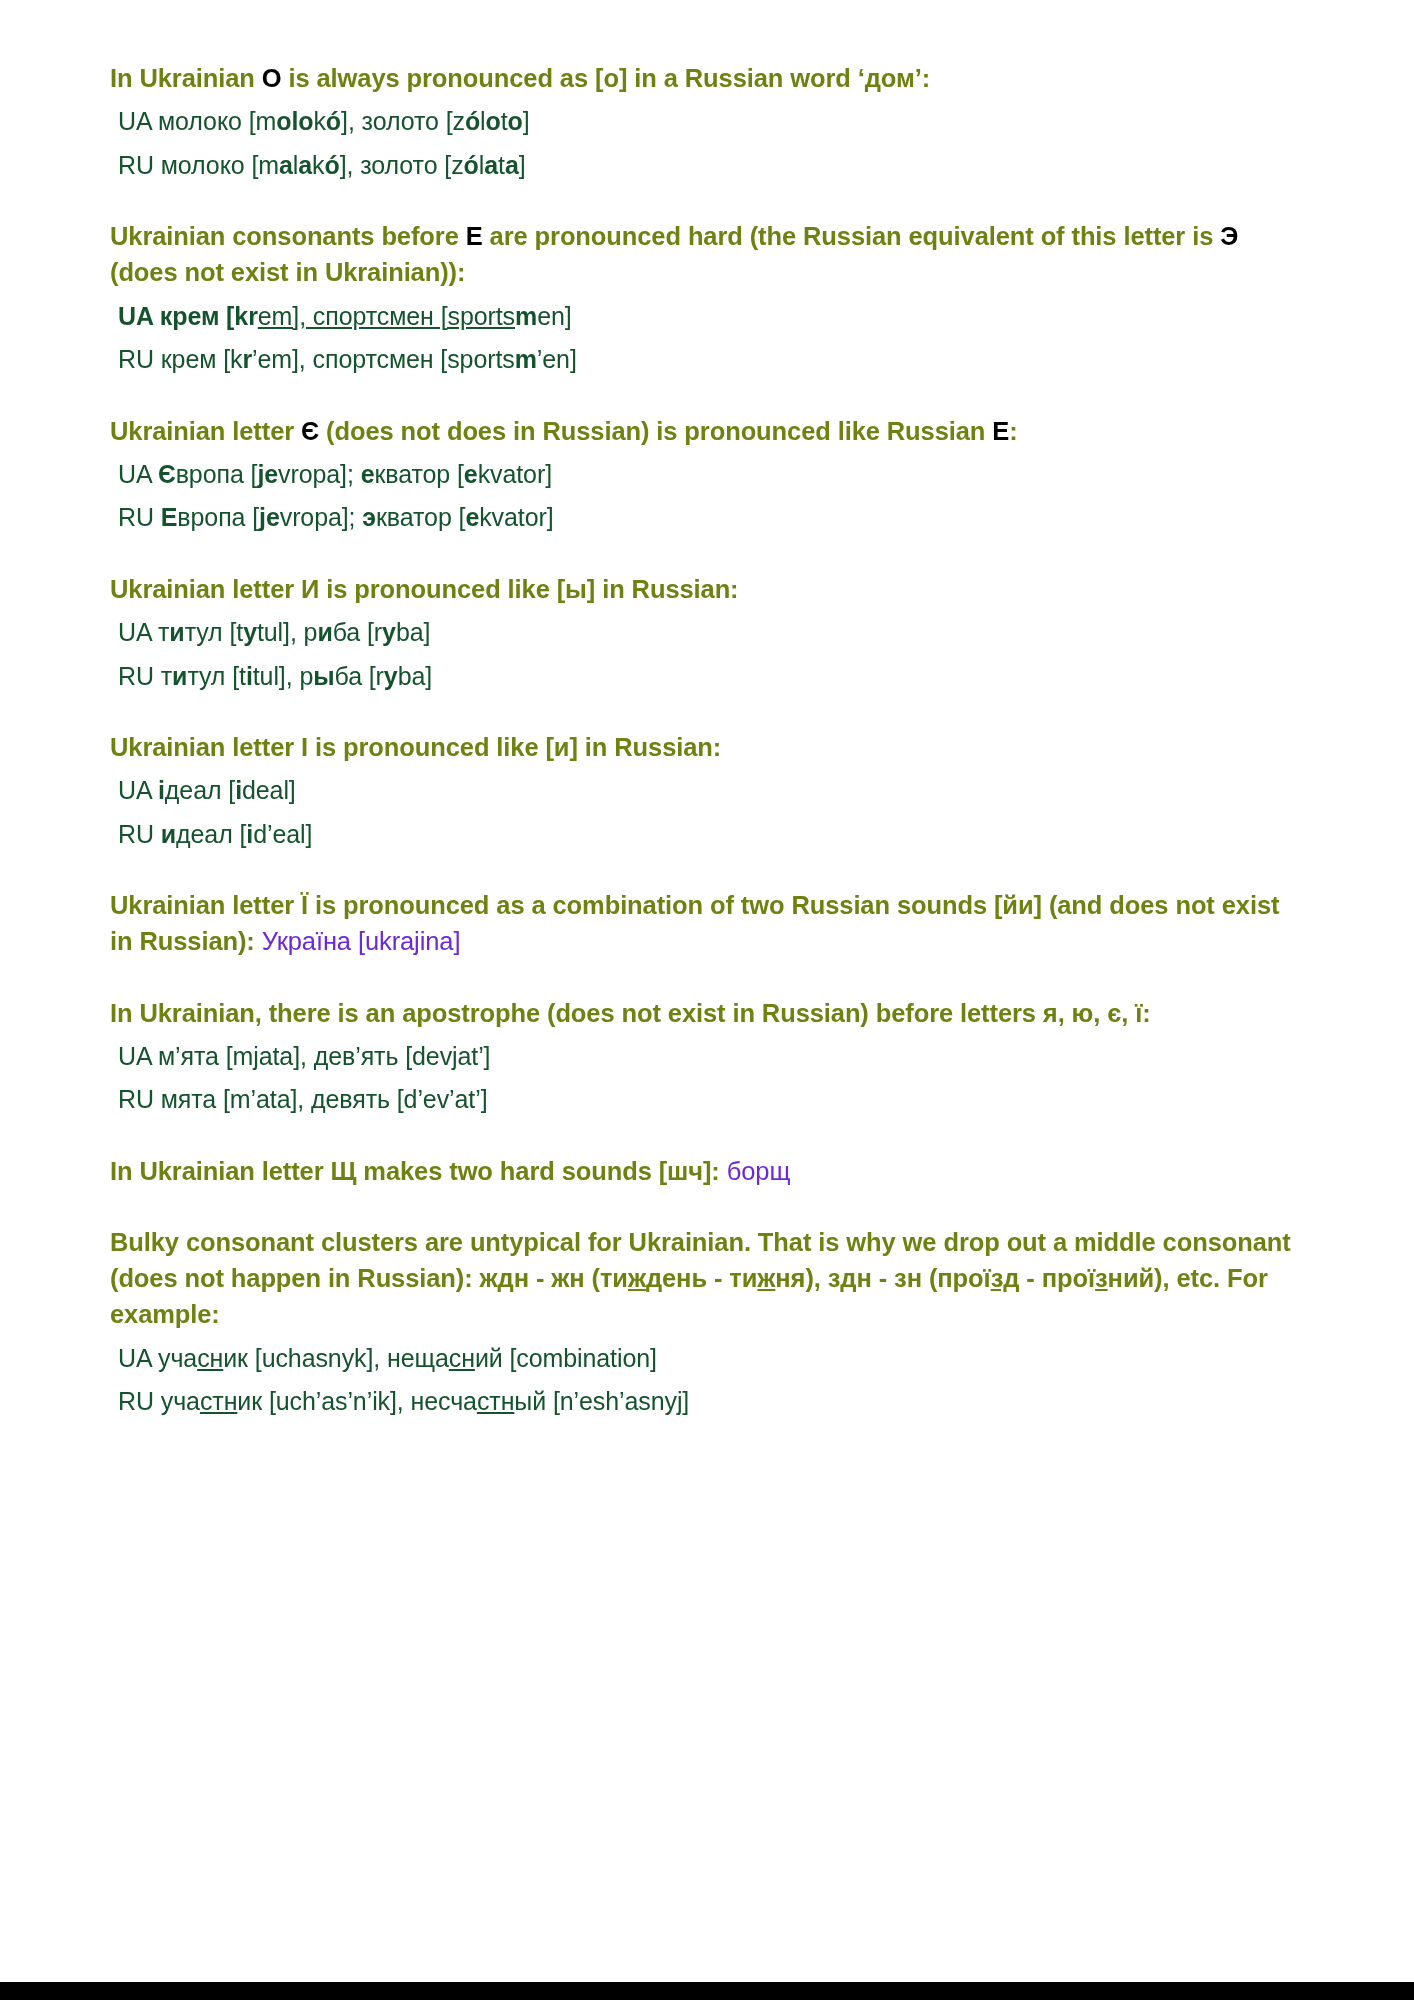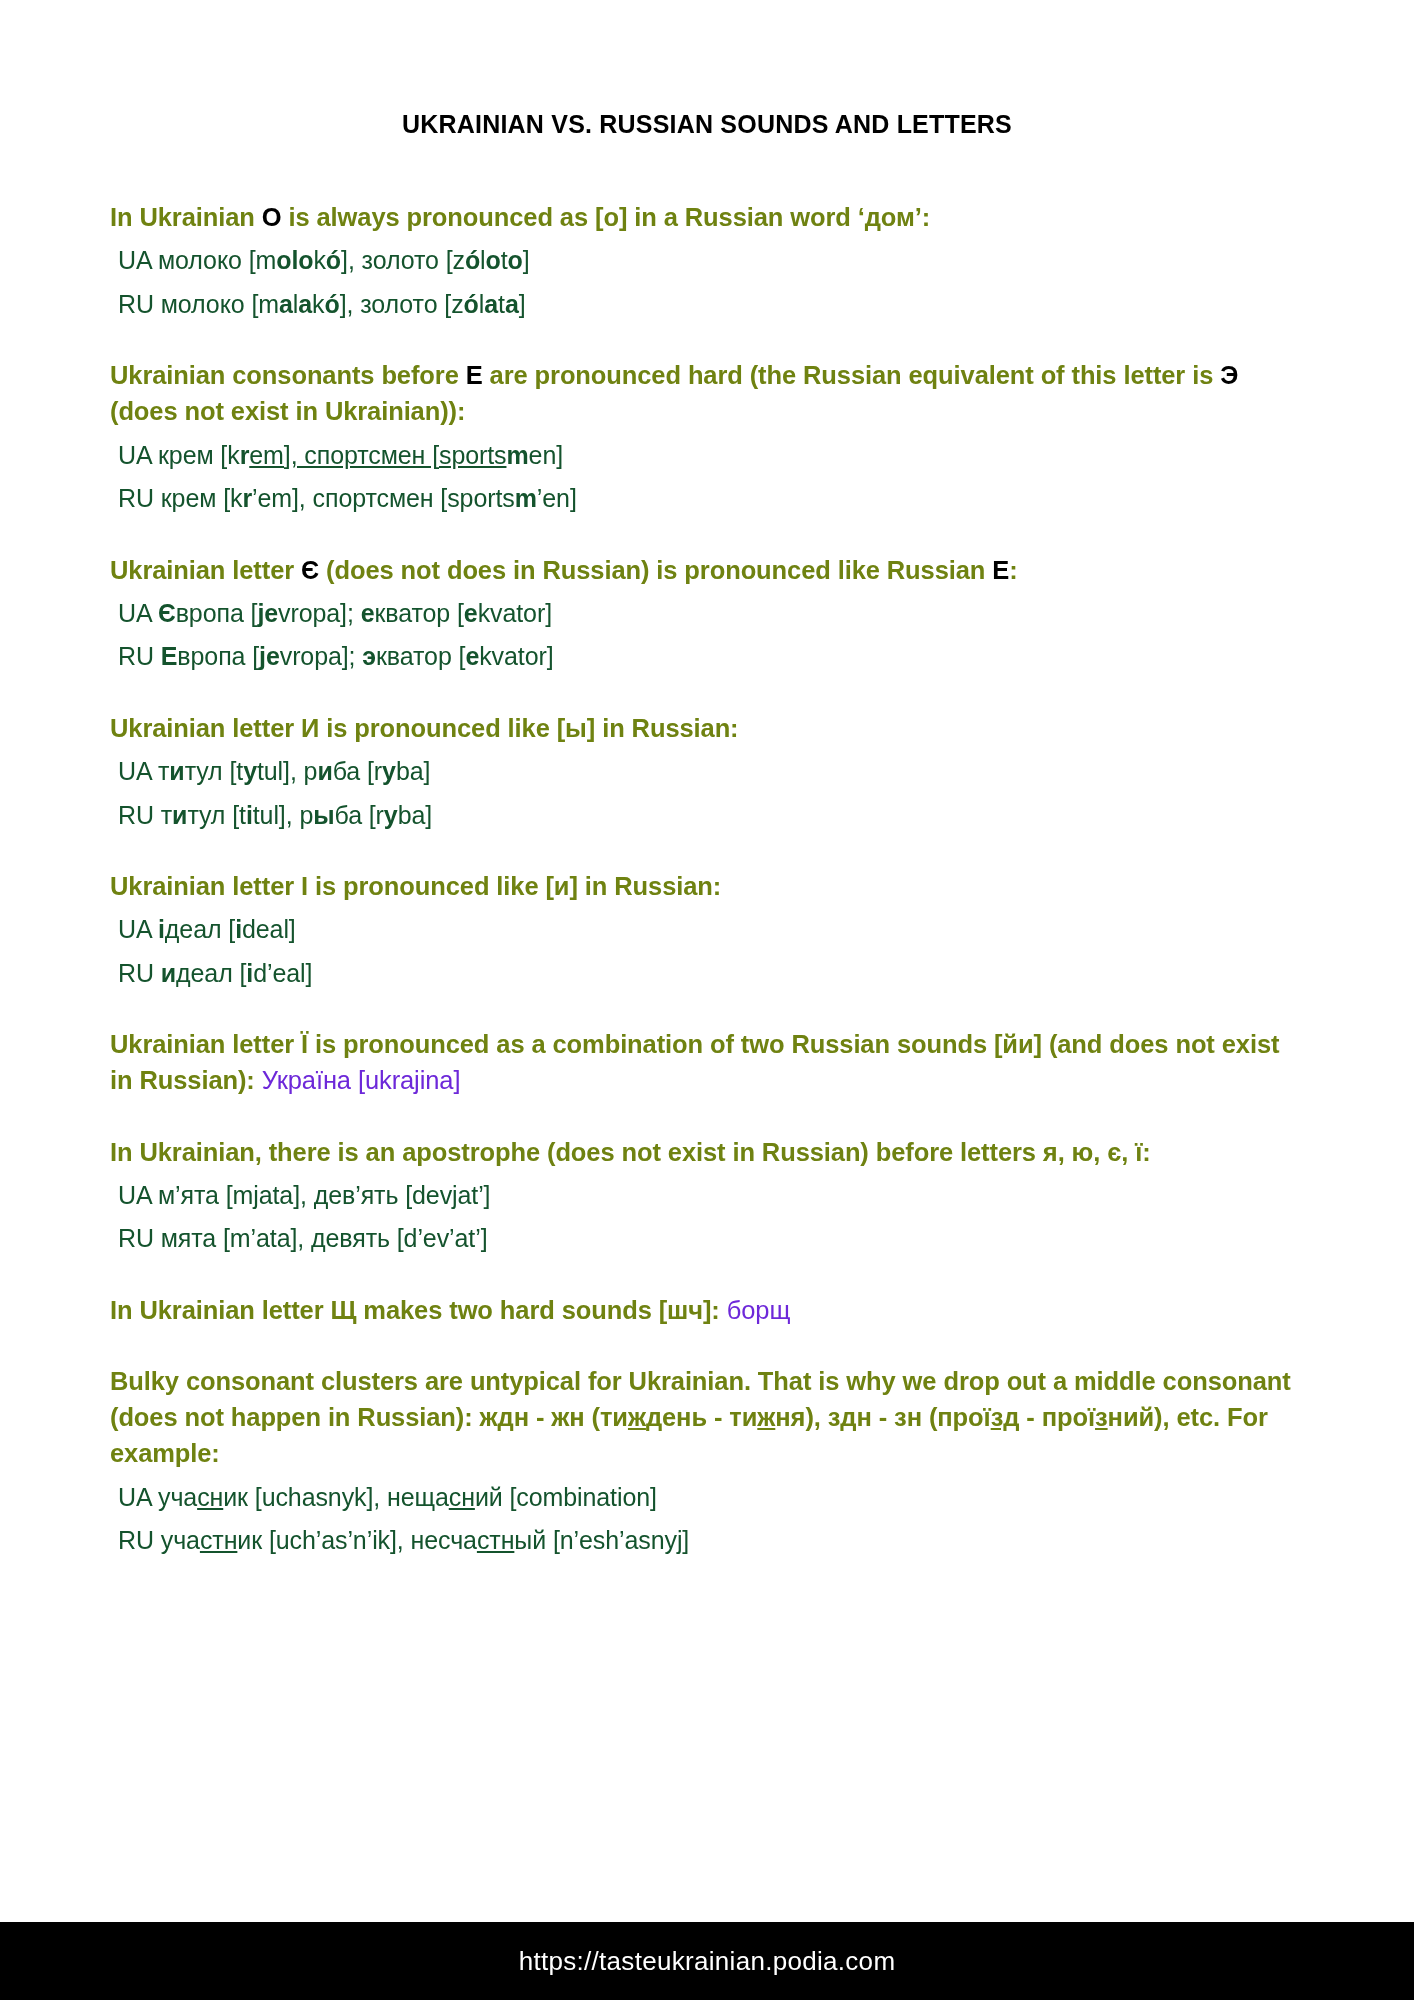--- a/index.html
+++ b/index.html
@@ -69,31 +69,30 @@
     letter-spacing: 0.3px;
     text-decoration: none;
     font-family: "Liberation Sans", sans-serif;
   }
 </style>
 </head>
 <body>
 
 <div class="page">
 
-  <div class="doc-title">UKRAINIAN VS. RUSSIAN SOUNDS AND LETTERS</div>
 
   <div class="content" id="sections-root">
       <div class="section">
         <div class="heading"><span>In Ukrainian </span><span class="blk">О</span><span> is always pronounced as [o] in a Russian word ‘дом’:</span></div>
         <div class="example"><span style="font-weight: normal;">UA молоко [m</span><span style="font-weight: bold;">olo</span><span style="font-weight: normal;">k</span><span style="font-weight: bold;">ó</span><span style="font-weight: normal;">], золото [z</span><span style="font-weight: bold;">ó</span><span style="font-weight: normal;">l</span><span style="font-weight: bold;">o</span><span style="font-weight: normal;">t</span><span style="font-weight: bold;">o</span><span style="font-weight: normal;">]</span></div>
         <div class="example"><span style="font-weight: normal;">RU молоко [m</span><span style="font-weight: bold;">a</span><span style="font-weight: normal;">l</span><span style="font-weight: bold;">a</span><span style="font-weight: normal;">k</span><span style="font-weight: bold;">ó</span><span style="font-weight: normal;">], золото [z</span><span style="font-weight: bold;">ó</span><span style="font-weight: normal;">l</span><span style="font-weight: bold;">a</span><span style="font-weight: normal;">t</span><span style="font-weight: bold;">a</span><span style="font-weight: normal;">]</span></div>
       </div>
       <div class="section">
         <div class="heading"><span>Ukrainian consonants before </span><span class="blk">Е</span><span> are pronounced hard (the Russian equivalent of this letter is </span><span class="blk">Э</span><span> (does not exist in Ukrainian)):</span></div>
-        <div class="example"><span style="font-weight: normal;">UA крем [k</span><span style="font-weight: bold;">r</span><span style="font-weight: normal; text-decoration: underline;">em], спортсмен [sports</span><span style="font-weight: bold;">m</span><span style="font-weight: normal;">en]</span></div>
+        <div class="example"><span style="font-weight: bold;">UA крем [k</span><span style="font-weight: bold;">r</span><span style="font-weight: normal; text-decoration: underline;">em], спортсмен [sports</span><span style="font-weight: bold;">m</span><span style="font-weight: normal;">en]</span></div>
         <div class="example"><span style="font-weight: normal;">RU крем [k</span><span style="font-weight: bold;">r</span><span style="font-weight: normal;">’em], спортсмен [sports</span><span style="font-weight: bold;">m</span><span style="font-weight: normal;">’en]</span></div>
       </div>
       <div class="section">
         <div class="heading"><span>Ukrainian letter </span><span class="blk">Є</span><span> (does not does in Russian) is pronounced like Russian </span><span class="blk">Е</span><span>:</span></div>
         <div class="example"><span style="font-weight: normal;">UA </span><span style="font-weight: bold;">Є</span><span style="font-weight: normal;">вропа [</span><span style="font-weight: bold;">je</span><span style="font-weight: normal;">vropa]; </span><span style="font-weight: bold;">е</span><span style="font-weight: normal;">кватор [</span><span style="font-weight: bold;">e</span><span style="font-weight: normal;">kvator]</span></div>
         <div class="example"><span style="font-weight: normal;">RU </span><span style="font-weight: bold;">Е</span><span style="font-weight: normal;">вропа [</span><span style="font-weight: bold;">je</span><span style="font-weight: normal;">vropa]; </span><span style="font-weight: bold;">э</span><span style="font-weight: normal;">кватор [</span><span style="font-weight: bold;">e</span><span style="font-weight: normal;">kvator]</span></div>
       </div>
       <div class="section">
         <div class="heading"><span>Ukrainian letter И is pronounced like [ы] in Russian:</span></div>
         <div class="example"><span style="font-weight: normal;">UA т</span><span style="font-weight: bold;">и</span><span style="font-weight: normal;">тул [t</span><span style="font-weight: bold;">y</span><span style="font-weight: normal;">tul], р</span><span style="font-weight: bold;">и</span><span style="font-weight: normal;">ба [r</span><span style="font-weight: bold;">y</span><span style="font-weight: normal;">ba]</span></div>

